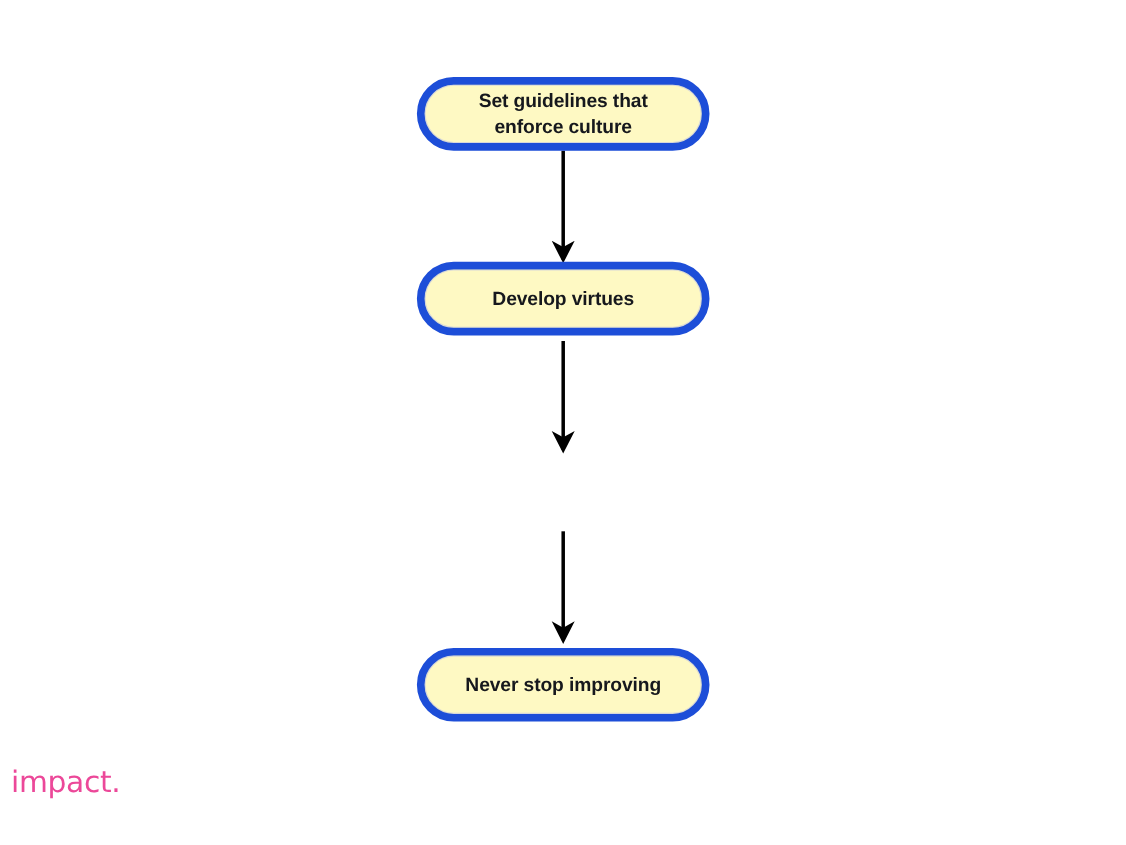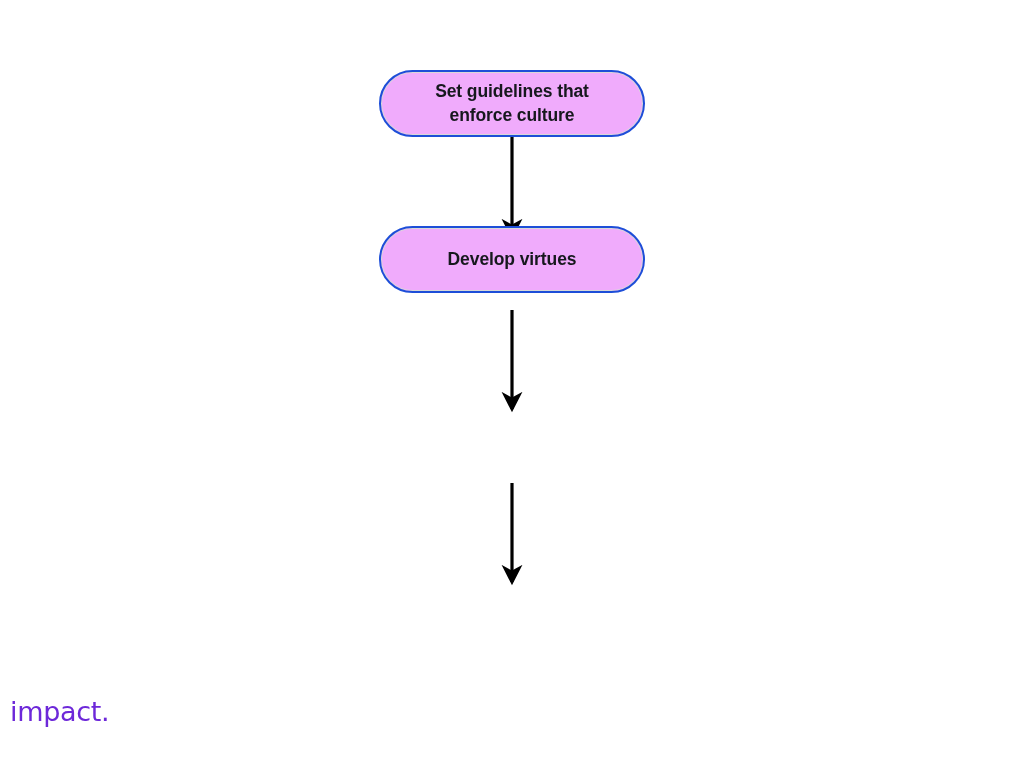--- a/index.html
+++ b/index.html
@@ -23,62 +23,62 @@
     height: 768px;
   }
 
   
   .node {
     position: absolute;
     width: 266px;
     height: 67px;
     left: 379px;
     box-sizing: border-box;
-    background: #f0abfc;
-    border: 2px solid #1d4ed8;
+    background: #fef9c3;
+    border: 7px solid #1d4ed8;
     border-radius: 34px;
     display: flex;
     align-items: center;
     justify-content: center;
     text-align: center;
     box-shadow: inset 0 0 0 1px #d8d8d8;
   }
   .node-label {
     font-size: 17.5px;
     font-weight: bold;
     color: #16181d;
     line-height: 1.32;
     letter-spacing: -0.1px;
     white-space: pre-line;
     padding: 0 10px;
   }
 
   #node-0 { top: 70px; }
-  #node-1 { top: 226px; }
+  #node-1 { top: 238px; }
   #node-2 { top: 416px; }
   #node-3 { top: 589px; }
 
   
   #connectors {
     position: absolute;
     left: 0;
     top: 0;
     width: 1024px;
     height: 768px;
     pointer-events: none;
   }
 
   
   #brand-logo {
     position: absolute;
     left: 10px;
     top: 696px;
     font-size: 27px;
     font-weight: 400;
-    color: #6d28d9;
+    color: #ec4899;
     letter-spacing: -0.3px;
     font-family: "DejaVu Sans", "Liberation Sans", sans-serif;
   }
 </style>
 </head>
 <body>
 
 <div id="canvas">
 
   <svg id="connectors" viewBox="0 0 1024 768" width="1024" height="768" aria-hidden="true">
@@ -102,16 +102,19 @@
   <div class="node" id="node-0">
     <span class="node-label">Set guidelines that
 enforce culture</span>
   </div>
 
   <div class="node" id="node-1">
     <span class="node-label">Develop virtues</span>
   </div>
 
 
+  <div class="node" id="node-3">
+    <span class="node-label">Never stop improving</span>
+  </div>
 
   <div id="brand-logo">impact.</div>
 
 </div>
 
 </body></html>

